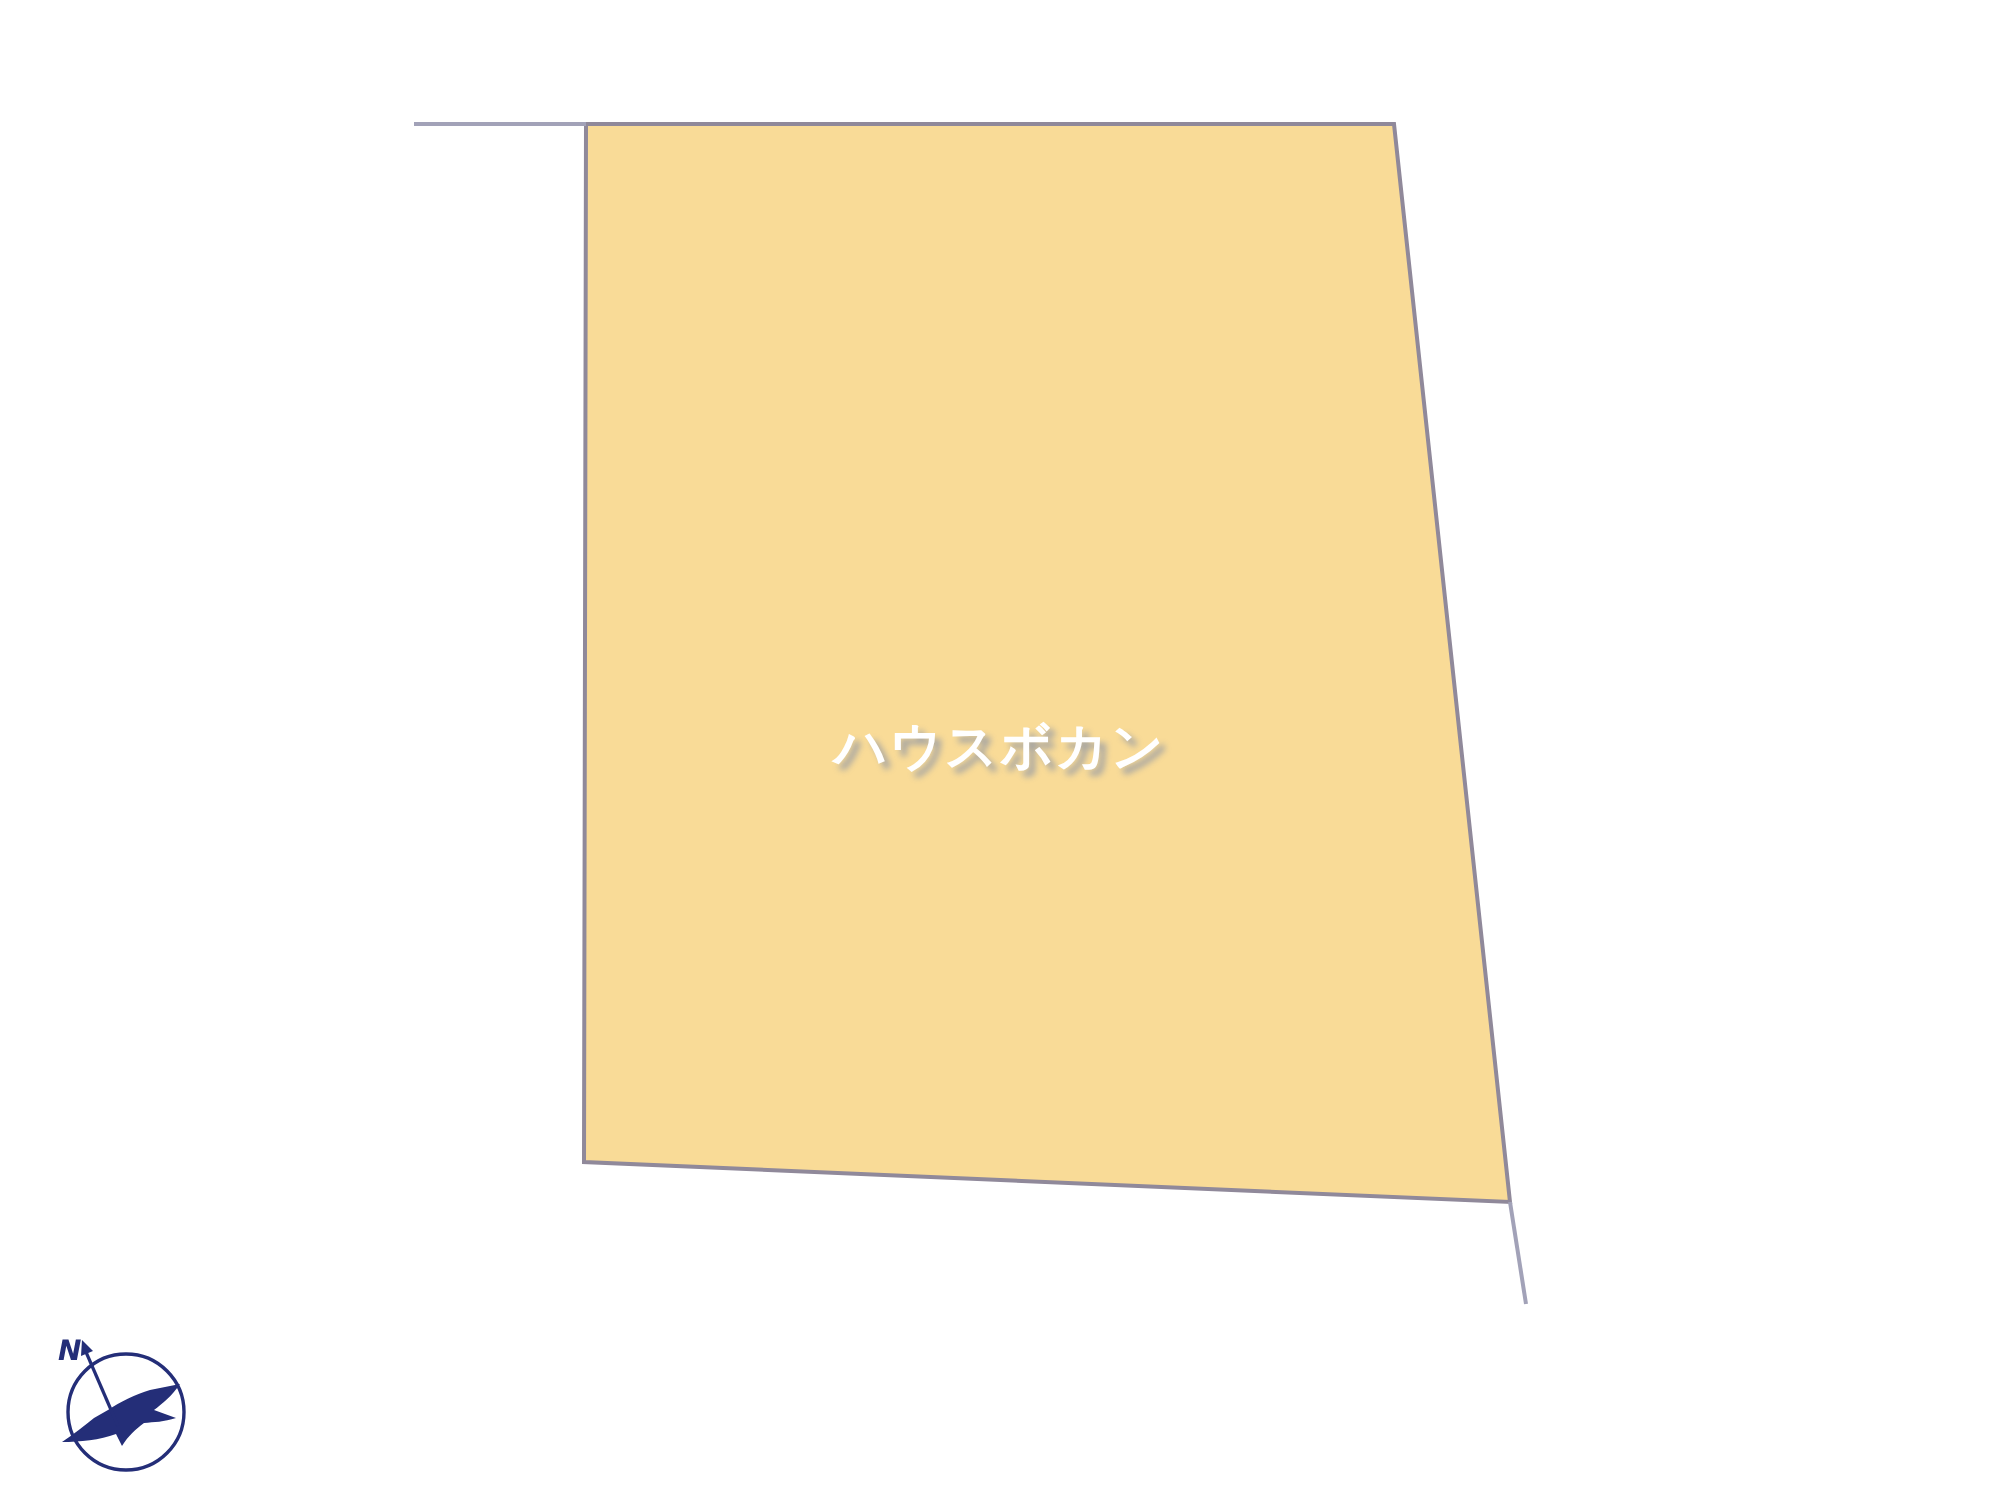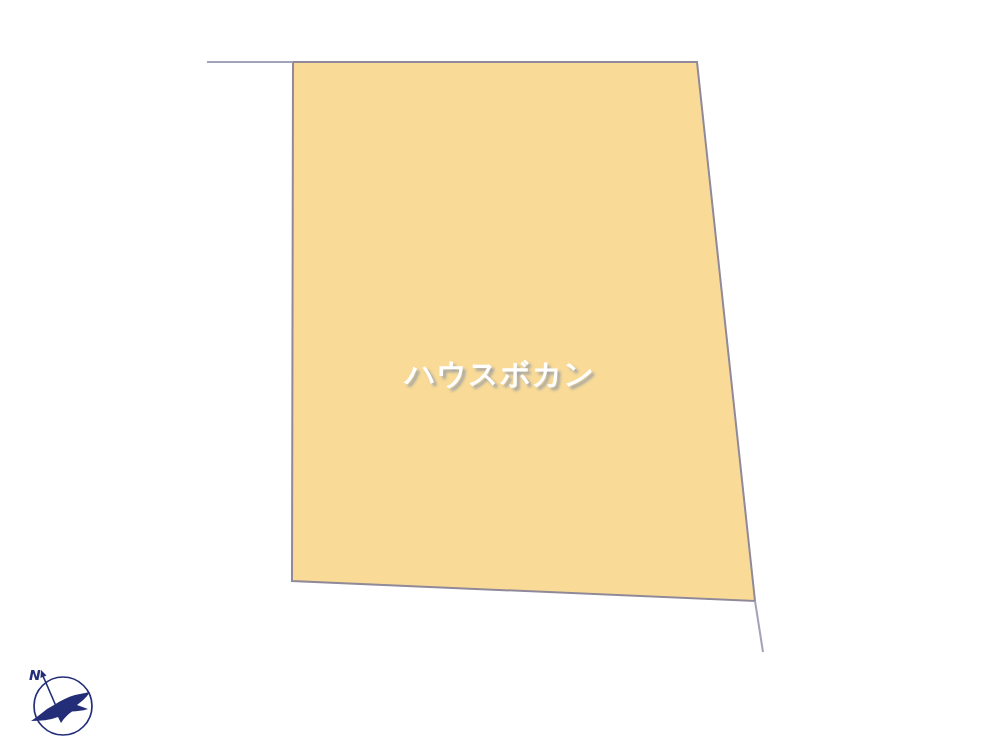--- a/index.html
+++ b/index.html
@@ -19,21 +19,21 @@
     position: absolute;
     left: 0;
     top: 0;
   }
   .watermark {
     position: absolute;
     top: 360px;
     left: 0;
     width: 1000px;
     text-align: center;
-    font-size: 30px;
+    font-size: 26px;
     font-weight: bold;
     line-height: 28px;
     color: #ffffff;
     text-shadow: 3px 3px 3px #a3a3a3;
     letter-spacing: 1px;
     pointer-events: none;
   }
   .compass {
     position: absolute;
     left: 28px;

